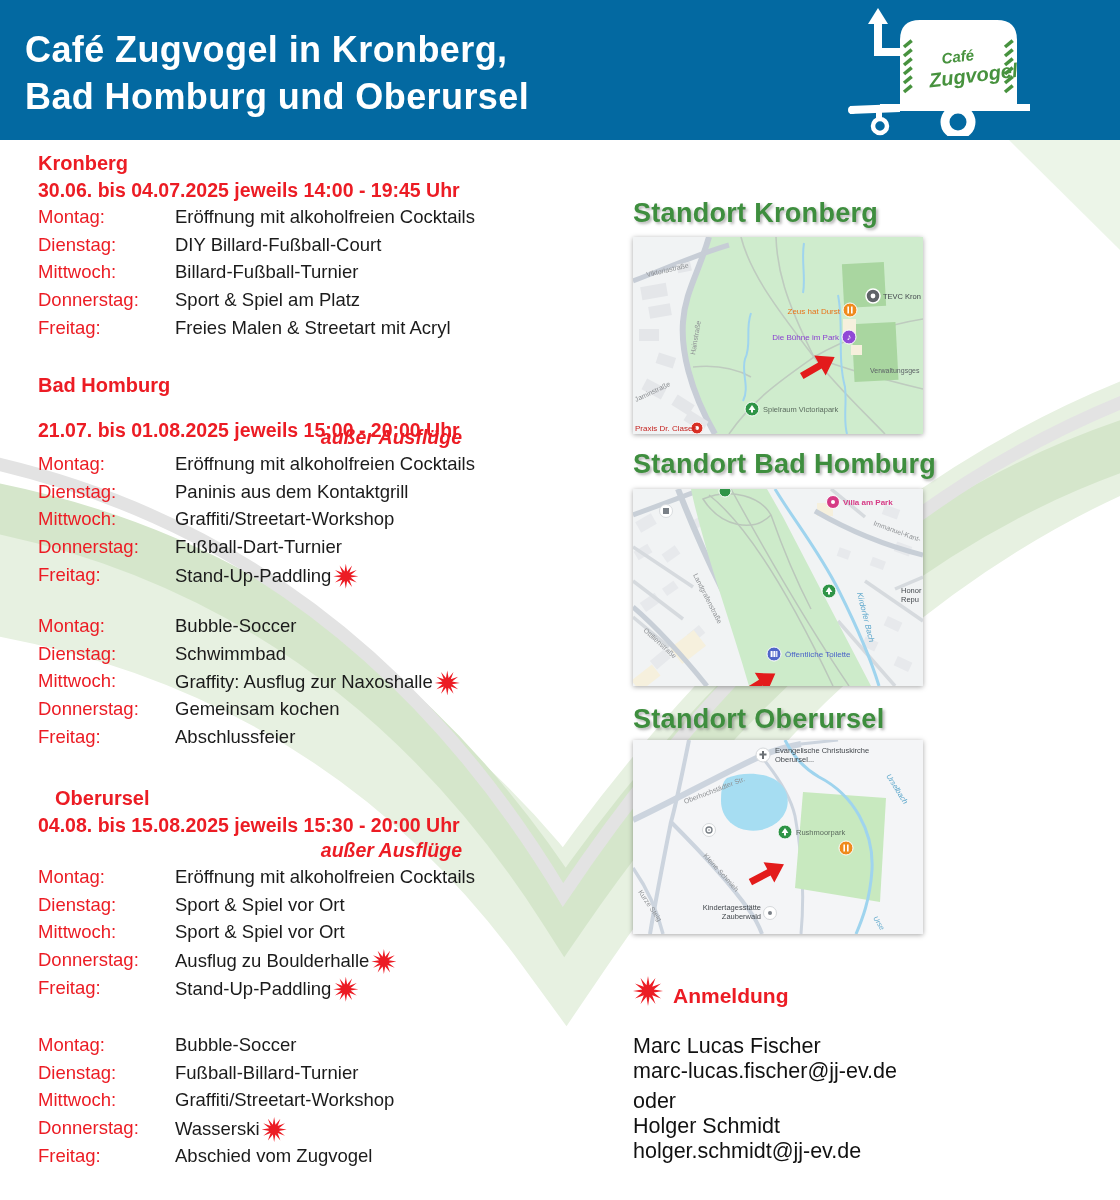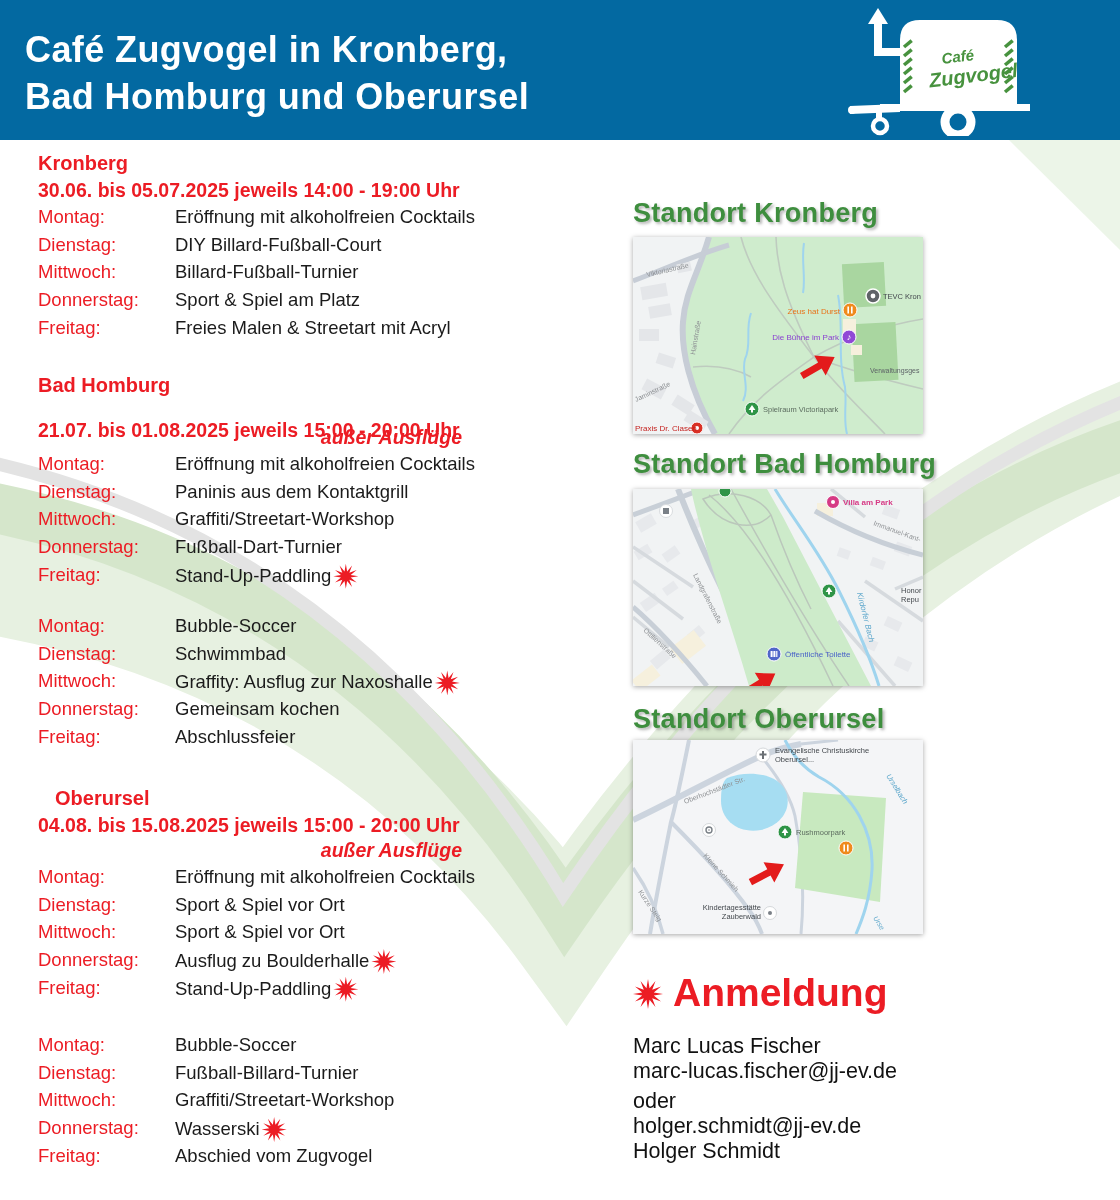--- a/index.html
+++ b/index.html
@@ -28,21 +28,21 @@
         35.9% 64.1%,6.7% 75%,30.7% 55.2%,0% 50%,30.7% 44.8%,6.7% 25%,35.9% 35.9%,25% 6.7%,44.8% 30.7%);}
   .star-big{width:30px;height:30px;vertical-align:-3px;margin:0 10px 0 0;}
   
   .standort-h{position:absolute;left:633px;font-size:27px;font-weight:bold;color:#3E8E3E;
               letter-spacing:.3px;text-shadow:2px 2px 3px rgba(70,70,70,.4);white-space:nowrap;z-index:2;}
   .map{position:absolute;left:633px;width:290px;background:#fff;z-index:2;
        box-shadow:0 1px 5px rgba(0,0,0,.35);}
   svg text{font-family:"Liberation Sans",sans-serif;}
   .ml{font-size:8px;}
   .ms{font-size:7px;fill:#8d9093;}
-  .anm-h{position:absolute;left:633px;top:976px;width:400px;color:#EC1C24;font-size:39px;
+  .anm-h{position:absolute;left:633px;top:976px;width:400px;color:#EC1C24;font-size:21px;
          font-weight:bold;line-height:33px;z-index:2;}
   .contact{position:absolute;left:633px;color:#111;font-size:21.5px;line-height:25px;z-index:2;white-space:nowrap;}
 </style>
 </head>
 <body>
 
 <div class="page">
 
   <svg class="wm" viewBox="0 0 1120 1200" preserveAspectRatio="none">
     <path d="M-20,580 Q 350,640 565,935 Q 820,560 1140,430" stroke="#e7f1e1" stroke-width="105" fill="none"></path>
@@ -88,21 +88,21 @@
       <polygon points="10,106 60,104 60,112 10,114" fill="#fff"></polygon>
       <rect x="36" y="112" width="6" height="9" fill="#fff"></rect>
       <circle cx="12" cy="110" r="4" fill="#fff"></circle>
       <circle cx="40" cy="126" r="7" fill="none" stroke="#fff" stroke-width="4.5"></circle>
       <circle cx="118" cy="122" r="13" fill="none" stroke="#fff" stroke-width="9"></circle>
     </svg>
   </div>
 
   <div class="sched" id="schedule">
       <div class="city-h" style="top: 152px;">Kronberg</div>
-      <div class="date-h" style="top: 179px;">30.06. bis 05.07.2025 jeweils 14:00 - 19:00 Uhr</div>
+      <div class="date-h" style="top: 179px;">30.06. bis 04.07.2025 jeweils 14:00 - 19:45 Uhr</div>
       <div class="row" style="top: 206px;">
         <span class="day">Montag:</span>
         <span class="act">Eröffnung mit alkoholfreien Cocktails</span>
       </div>
       <div class="row" style="top: 233.7px;">
         <span class="day">Dienstag:</span>
         <span class="act">DIY Billard-Fußball-Court</span>
       </div>
       <div class="row" style="top: 261.4px;">
         <span class="day">Mittwoch:</span>
@@ -153,21 +153,21 @@
       </div>
       <div class="row" style="top: 698.1px;">
         <span class="day">Donnerstag:</span>
         <span class="act">Gemeinsam kochen</span>
       </div>
       <div class="row" style="top: 725.8px;">
         <span class="day">Freitag:</span>
         <span class="act">Abschlussfeier</span>
       </div>
       <div class="city-h" style="top: 787px; margin-left: 17px;">Oberursel</div>
-      <div class="date-h" style="top: 814px;">04.08. bis 15.08.2025 jeweils 15:00 - 20:00 Uhr</div>
+      <div class="date-h" style="top: 814px;">04.08. bis 15.08.2025 jeweils 15:30 - 20:00 Uhr</div>
       <div class="note-h" style="top: 839px;">außer Ausflüge</div>
       <div class="row" style="top: 866px;">
         <span class="day">Montag:</span>
         <span class="act">Eröffnung mit alkoholfreien Cocktails</span>
       </div>
       <div class="row" style="top: 893.7px;">
         <span class="day">Dienstag:</span>
         <span class="act">Sport &amp; Spiel vor Ort</span>
       </div>
       <div class="row" style="top: 921.4px;">
@@ -404,17 +404,17 @@
 
   <div class="anm-h">
     <span class="star star-big"></span><span>Anmeldung</span><br>
   </div>
   <div class="contact" style="top:1034px">
     <div>Marc Lucas Fischer</div>
     <div>marc-lucas.fischer@jj-ev.de</div>
   </div>
   <div class="contact" style="top:1089px">oder</div>
   <div class="contact" style="top:1114px">
+    <div>Holger Schmidt</div>
     <div>holger.schmidt@jj-ev.de</div>
-    <div>Holger Schmidt</div>
   </div>
 
 </div>
 
 </body></html>

